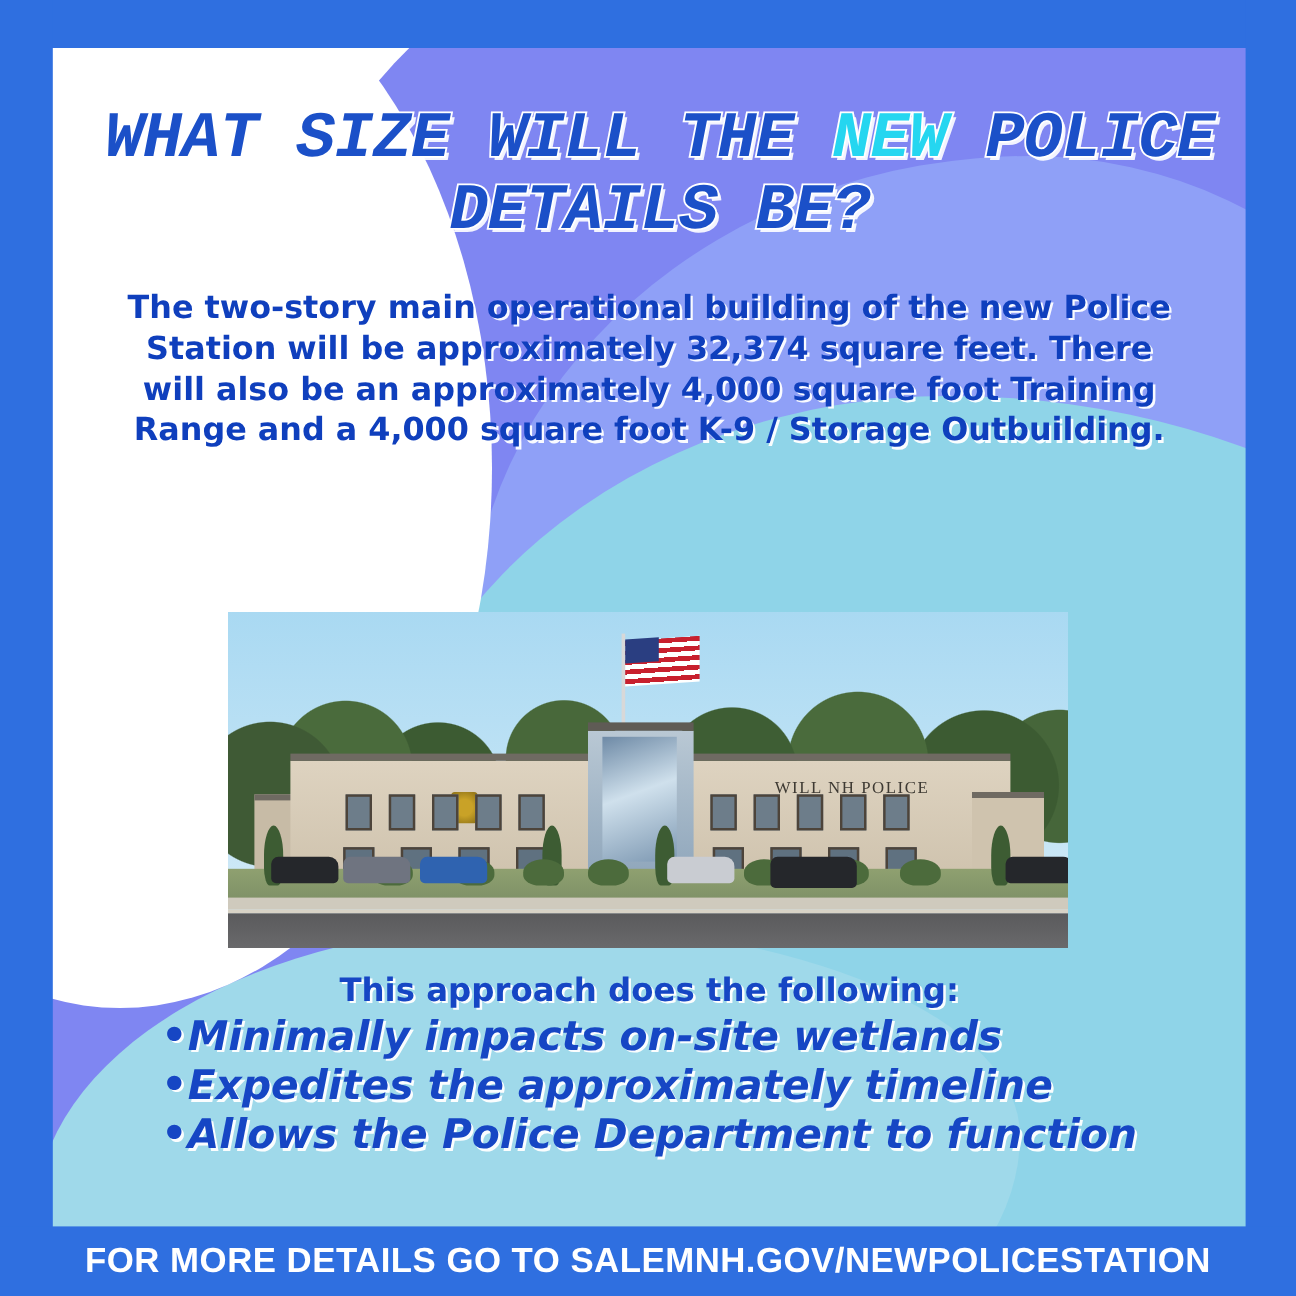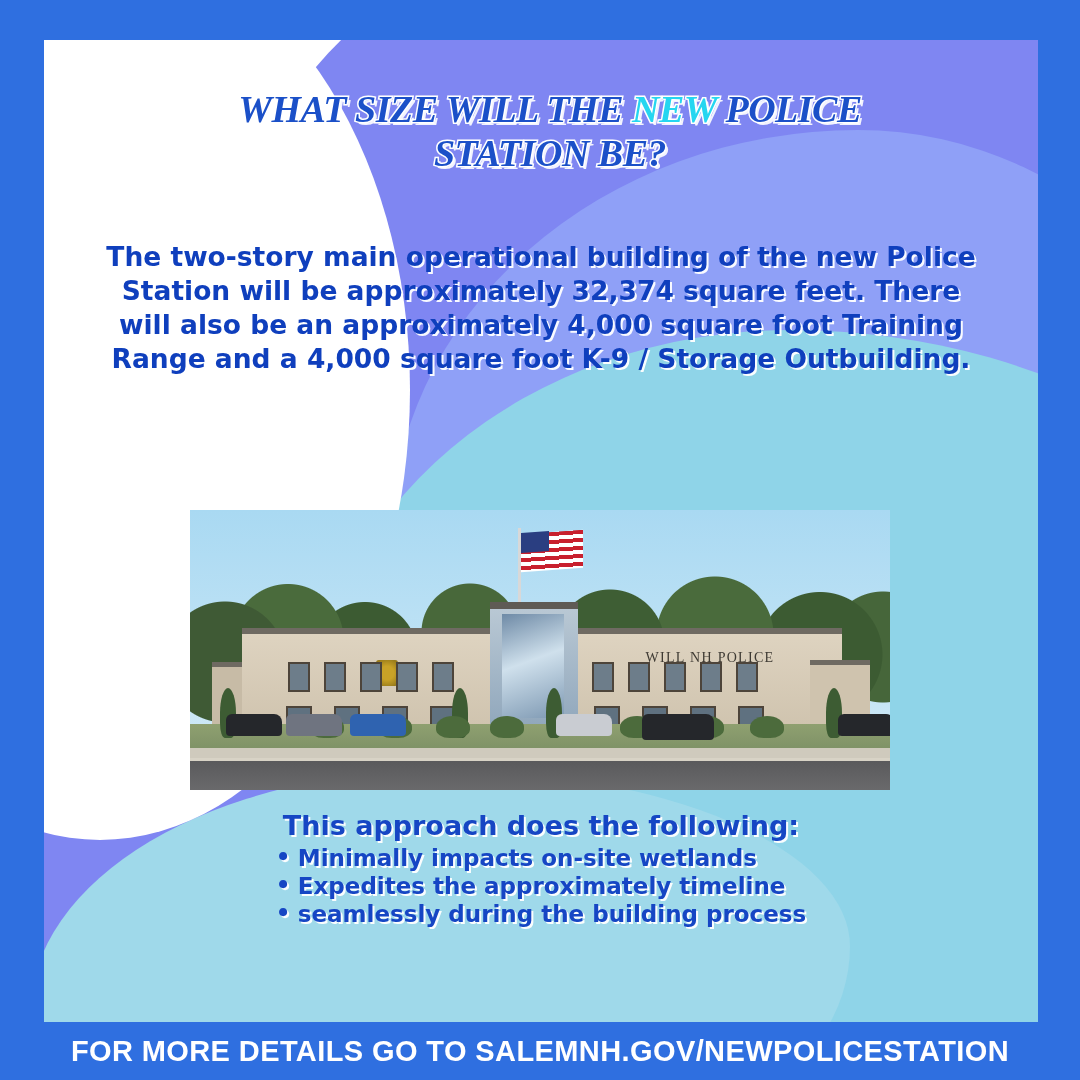--- a/index.html
+++ b/index.html
@@ -121,22 +121,22 @@
   
   .headline {
     position: absolute;
     top: 50px;
     left: 0;
     width: 994px;
     text-align: center;
     line-height: 1.0;
   }
   .headline-line {
-    font-family: Liberation Serif, serif;
-    font-size: 38px;
+    font-family: Liberation Mono, monospace;
+    font-size: 54px;
     font-weight: bold;
     font-style: italic;
     letter-spacing: -0.5px;
     color: #1b50c8;
     -webkit-text-stroke: 3px #ffffff;
     paint-order: stroke fill;
     text-shadow:
       0 0 0 #fff,
       3px 3px 0 rgba(255,255,255,0.9);
     display: block;
@@ -384,25 +384,26 @@
     margin-bottom: 4px;
   }
   .bullets-list {
     list-style: none;
     margin: 0;
     padding: 0;
     display: inline-block;
     text-align: left;
   }
   .bullets-list li {
-    font-size: 23px;
+    font-size: 34px;
     line-height: 1.17;
     position: relative;
     padding-left: 22px;
     margin-bottom: 1px;
+    font-style: italic;
   }
   .bullets-list li::before {
     content: "•";
     position: absolute;
     left: 0;
     top: -1px;
   }
   .bullets-list li .cont {
     display: block;
     padding-left: 0;
@@ -418,21 +419,21 @@
   <div class="blob blob-periwinkle"></div>
   <div class="blob blob-cyan"></div>
   <div class="blob blob-lower-violet"></div>
   <div class="blob blob-lower-cyan"></div>
   <div class="blob blob-white-left"></div>
 
   <div class="content">
 
     <div class="headline">
       <span class="headline-line"><span>WHAT SIZE WILL THE </span><span class="hl-new">NEW</span><span> POLICE</span></span>
-      <span class="headline-line">STATION BE?</span>
+      <span class="headline-line">DETAILS BE?</span>
     </div>
 
     <div class="para para-1">The two-story main operational building of the new Police Station will be approximately 32,374 square feet. There will also be an approximately 4,000 square foot Training Range and a 4,000 square foot K-9 / Storage Outbuilding.</div>
 
     <div class="render">
       <div class="sky"></div>
       <div class="tree-band"></div>
 
       <div class="flagpole"></div>
       <div class="flag"></div>
@@ -498,21 +499,21 @@
       <div class="car dark" style="left:452px; width:72px; height:26px;"></div>
       <div class="car dark" style="left:648px"></div>
     </div>
 
     <div class="bullets-wrap">
       <div class="bullets-title">This approach does the following:</div>
       <ul class="bullets-list">
         <li>Minimally impacts on-site wetlands</li>
         <li>Expedites the approximately timeline</li>
         <li>
-          <span class="cont">seamlessly during the building process</span>
+          <span>Allows the Police Department to function</span>
         </li>
       </ul>
     </div>
 
   </div>
 
   <div class="frame-top"></div>
   <div class="frame-left"></div>
   <div class="frame-right"></div>
   <div class="footer-bar">

